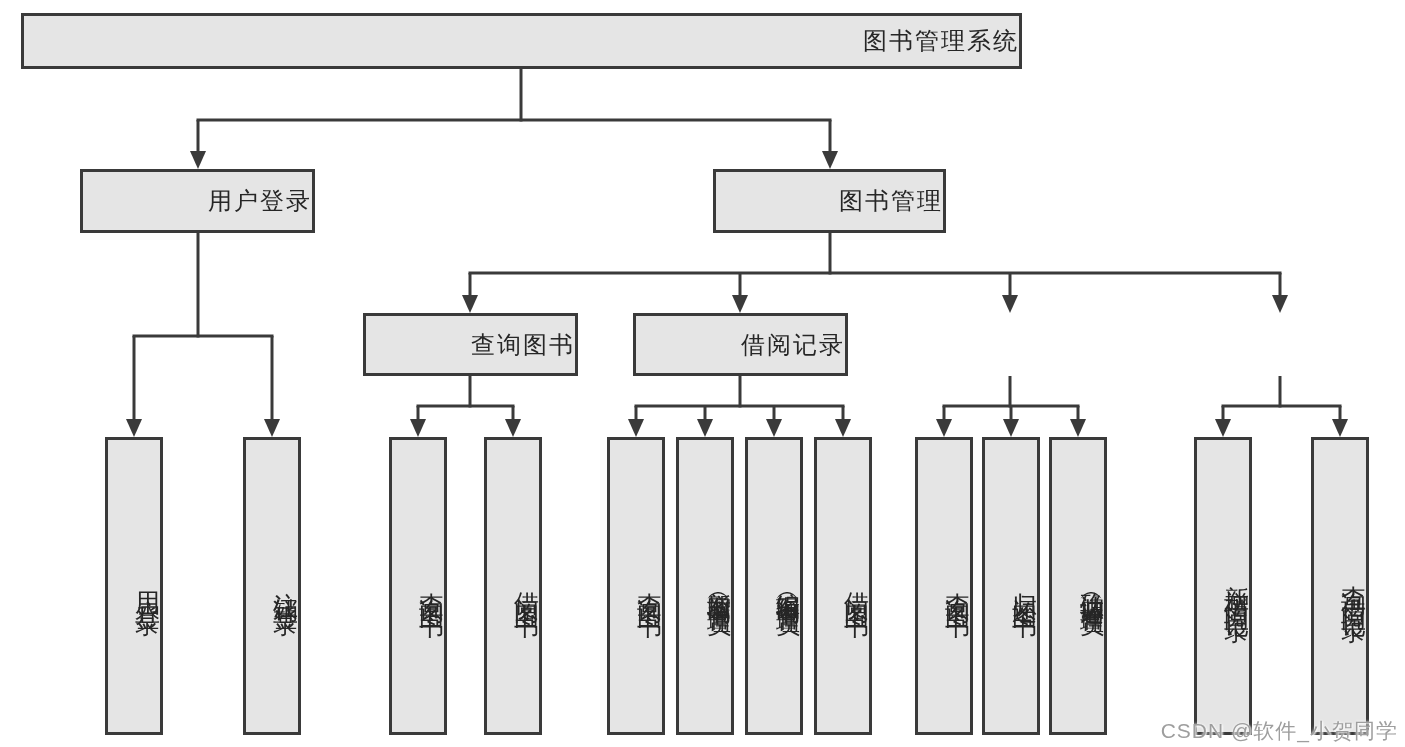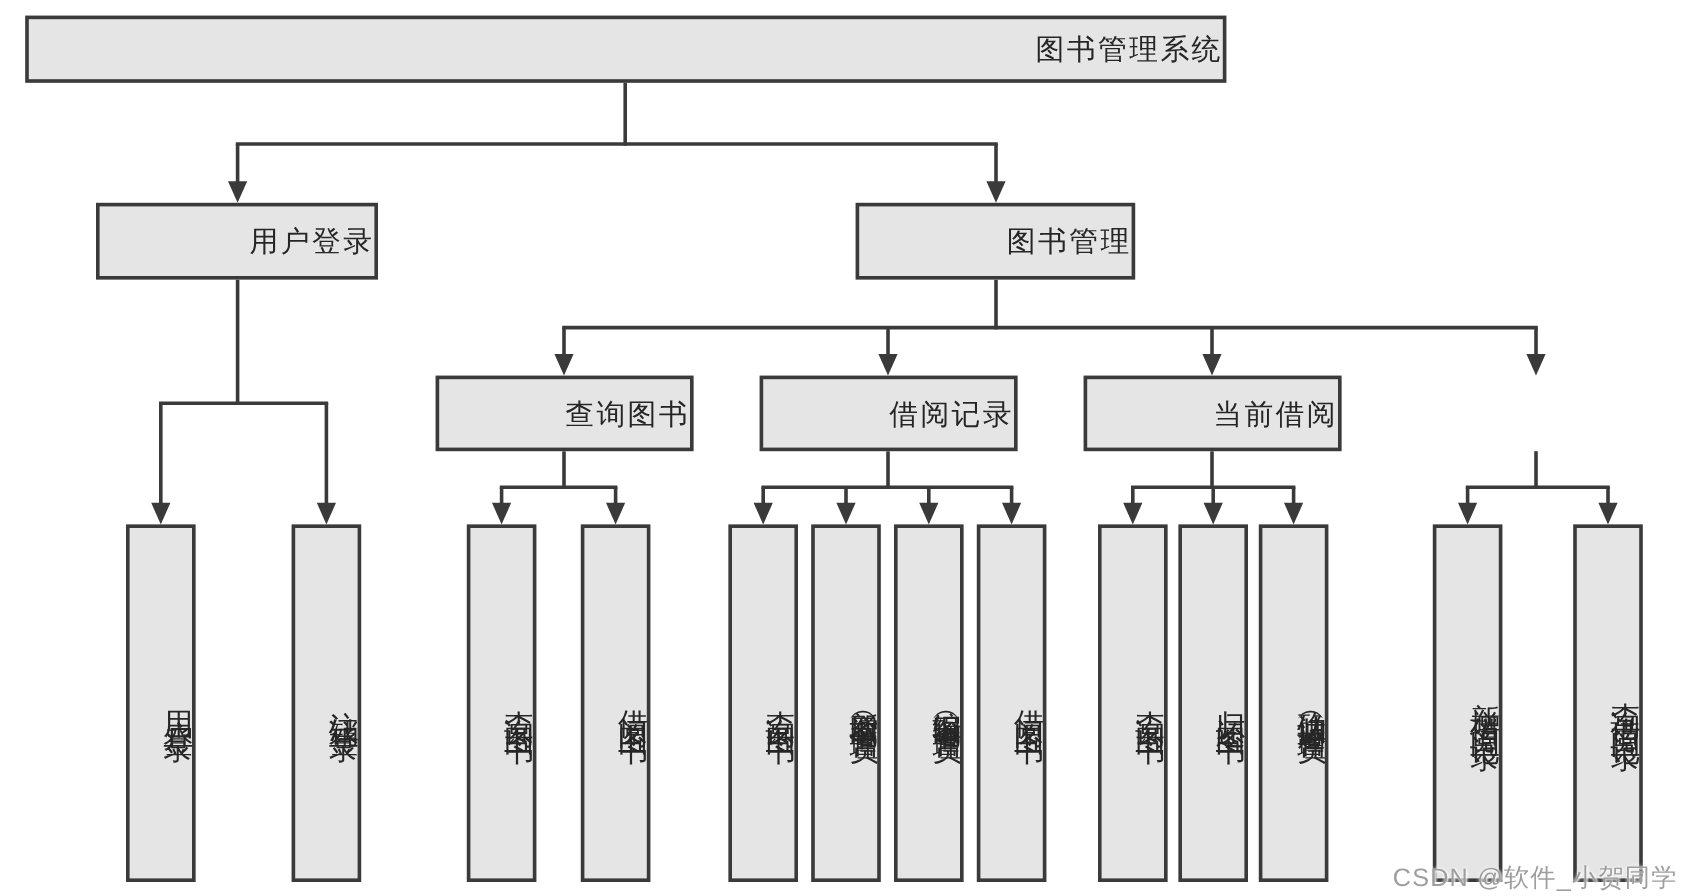--- a/index.html
+++ b/index.html
@@ -145,23 +145,20 @@
   <div class="node" style="left:713px;top:169px;width:233px;height:64px">
     <span>图书管理</span>
   </div>
 
   <div class="node" style="left:363px;top:313px;width:215px;height:63px">
     <span>查询图书</span>
   </div>
   <div class="node" style="left:633px;top:313px;width:215px;height:63px">
     <span>借阅记录</span>
   </div>
-  <div class="node" style="left:903px;top:313px;width:215px;height:63px">
-    <span>当前借阅</span>
-  </div>
 
   <div class="node leaf" style="left:105px;top:437px;width:58px;height:298px">
     <span class="vtext">用户登录</span>
   </div>
   <div class="node leaf" style="left:243px;top:437px;width:58px;height:298px">
     <span class="vtext">注销登录</span>
   </div>
 
   <div class="node leaf" style="left:389px;top:437px;width:58px;height:298px">
     <span class="vtext">查询图书</span>

